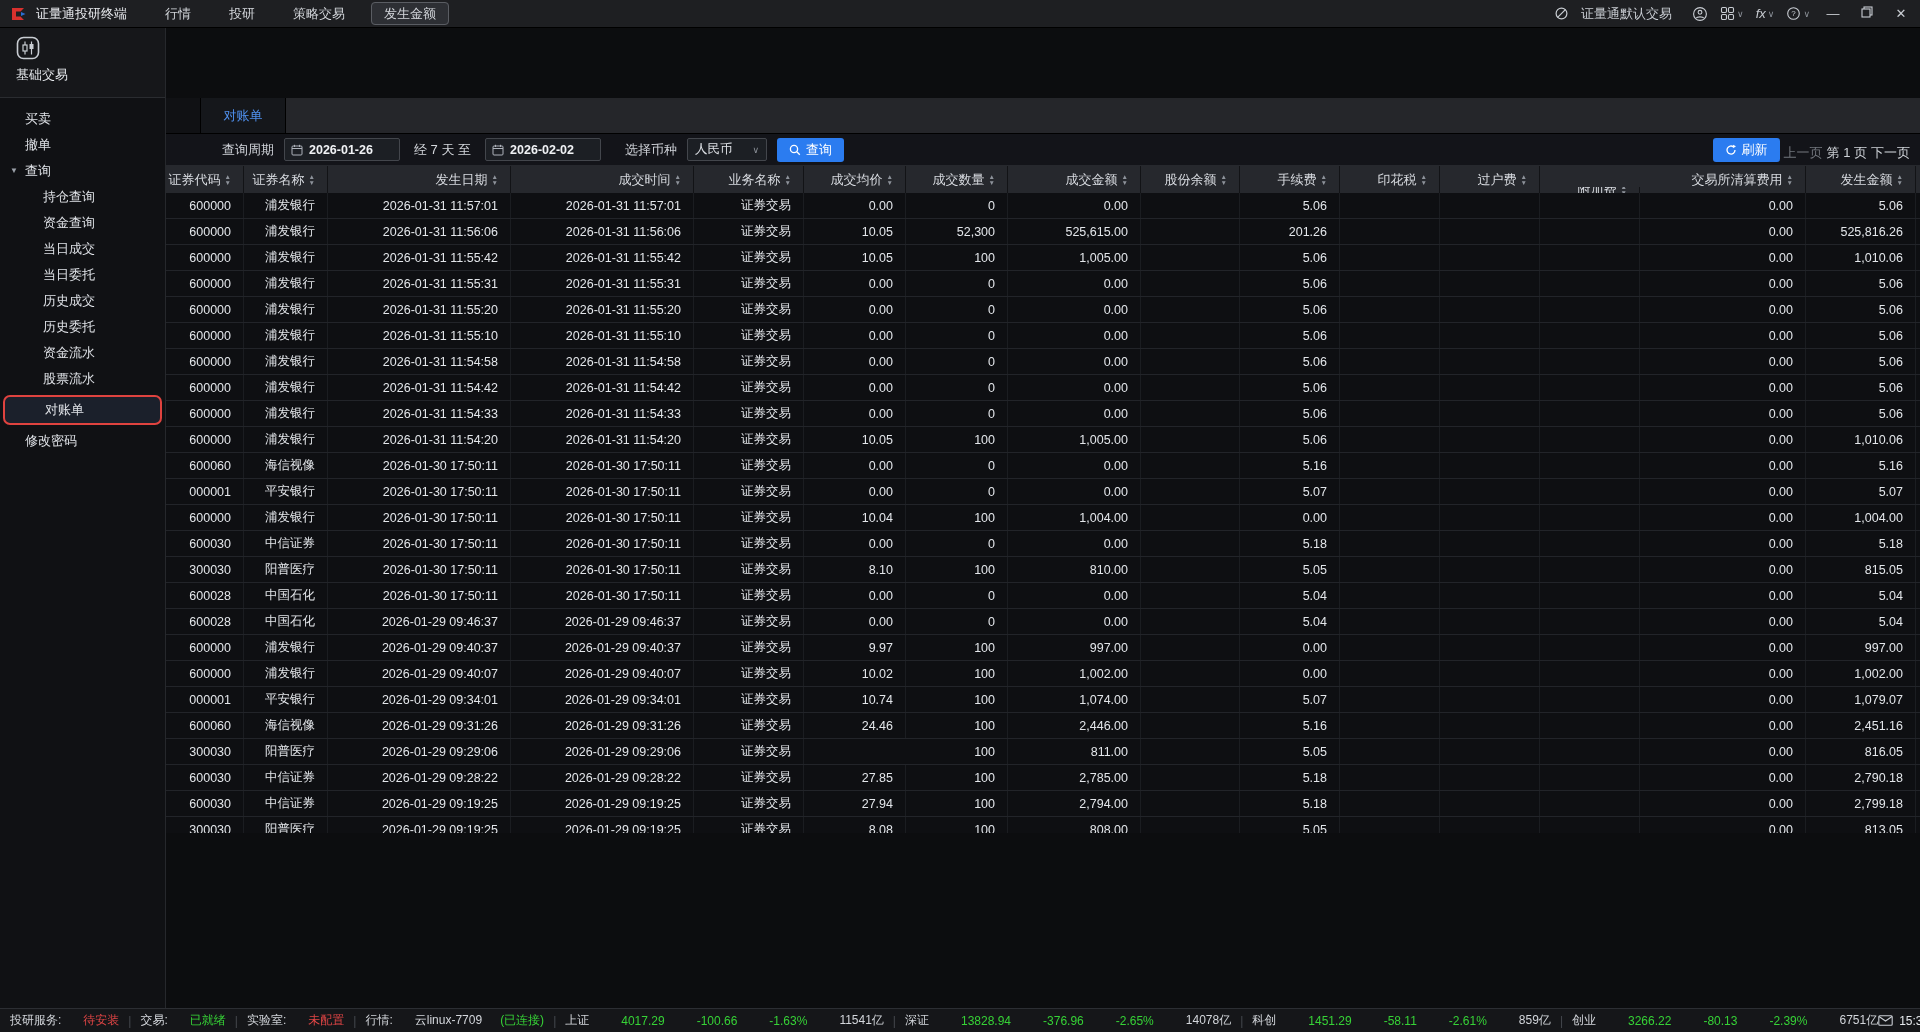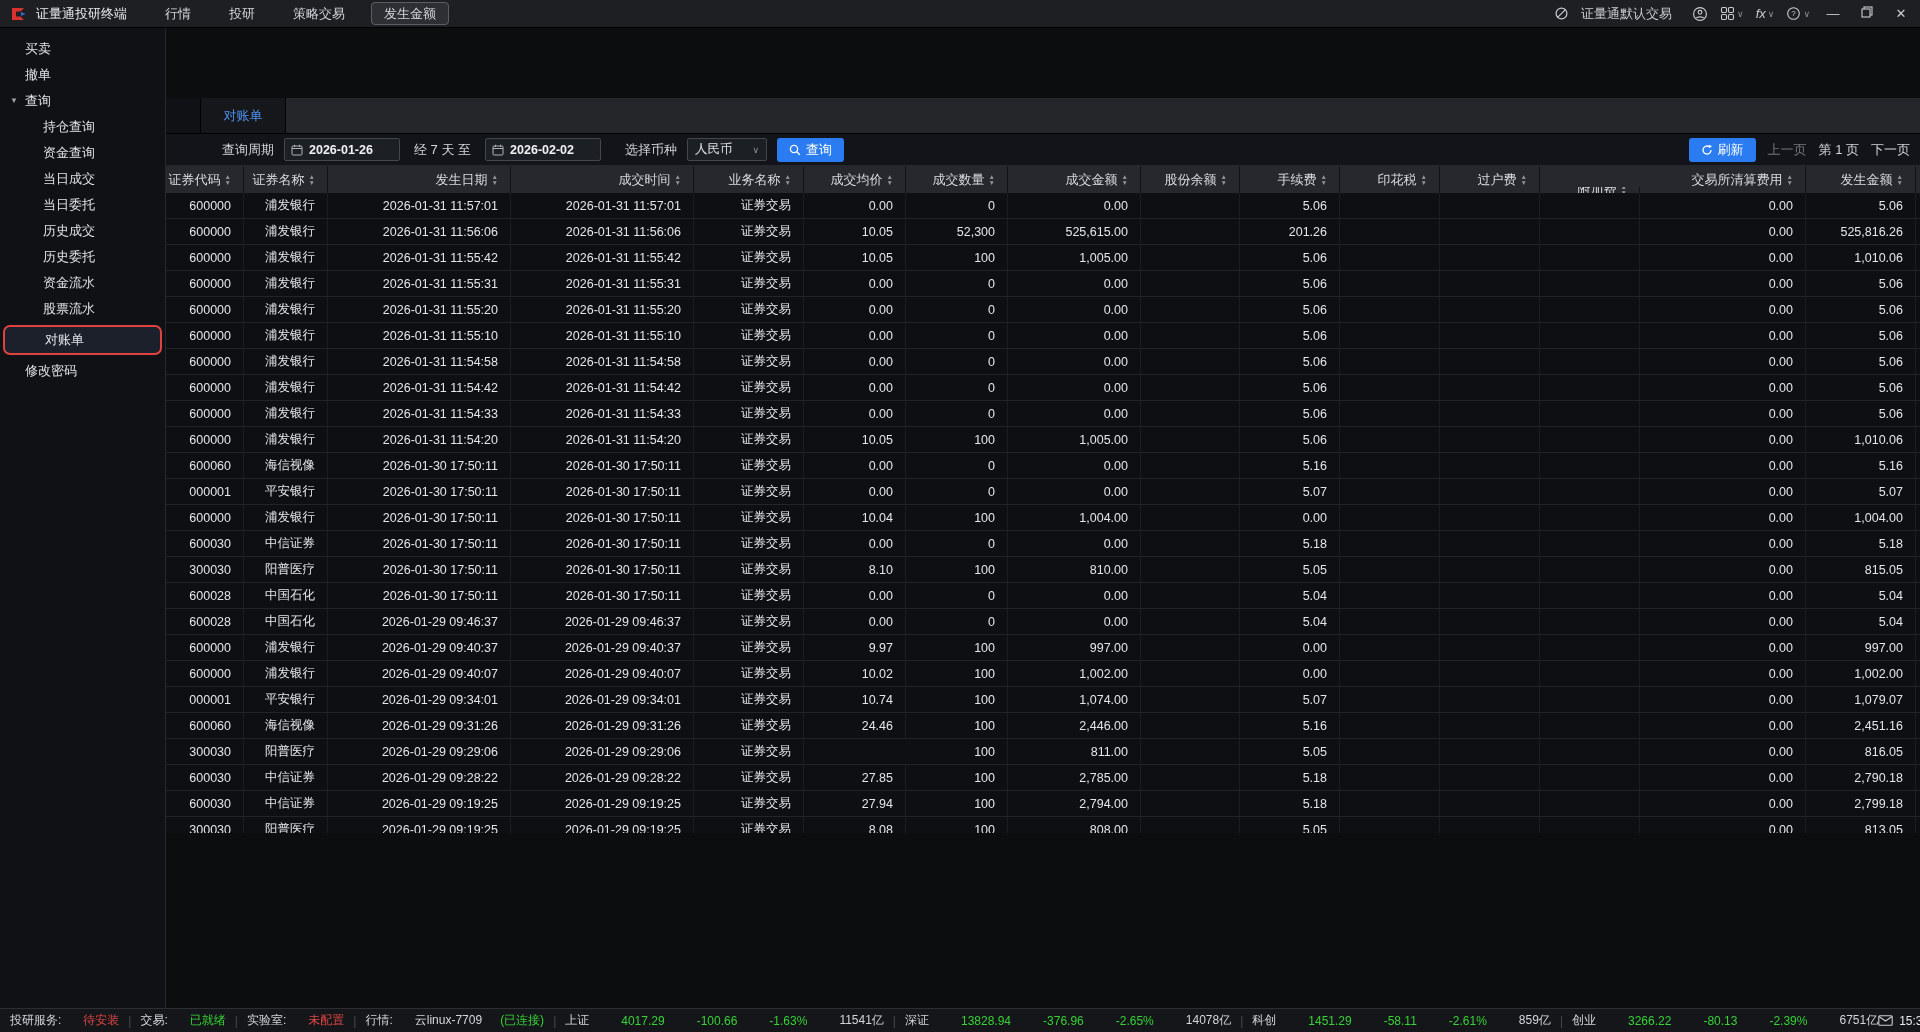--- a/index.html
+++ b/index.html
@@ -46,21 +46,21 @@
   .querybar { height:32px; background:#131419; border-bottom:1px solid #26282d;
     display:flex; align-items:center; padding:0 10px 0 56px; font-size:13px; gap:10px; }
   .q-label { color:#cfd2d8; white-space:nowrap; }
   .date-input { width:116px; height:23px; background:#1c1f24; border:1px solid #43464c; border-radius:2px;
     display:flex; align-items:center; padding:0 6px; gap:6px; color:#f0f2f5; font-weight:bold; font-size:12.5px; }
   .between { color:#d3d6db; white-space:nowrap; margin:0 4px; }
   .select { width:80px; height:23px; background:#1c1f24; border:1px solid #43464c; border-radius:2px;
     display:flex; align-items:center; justify-content:space-between; padding:0 7px; color:#e0e3e8; font-size:12.5px; }
   .btn-blue { height:24px; background:#2b7cf0; color:#fff; border:none; border-radius:3px;
     display:inline-flex; align-items:center; gap:5px; padding:0 12px; font-size:13px; font-family:inherit; }
-  .q-right { margin-left:auto; display:flex; align-items:center; gap:12px; }
+  .q-right { margin-left:auto; display:flex; align-items:flex-end; gap:4px; }
   .pg-prev { color:#71757c; font-size:13px; }
   .pg-cur,.pg-next { color:#cfd3d8; font-size:13px; }
 
   
   .thead { display:flex; height:27px; background:#26282d; }
   .th { flex:none; display:flex; align-items:center; justify-content:flex-end; gap:4px;
     padding-right:12px; font-size:13px; color:#d8dbe0; border-right:1px solid #121316; white-space:nowrap; overflow:hidden; }
   .sort { display:flex; flex-direction:column; line-height:6px; font-size:6.5px; color:#8e939b; }
   .tbody { height:640px; overflow:hidden; }
   .tr { display:flex; height:26px; background:#0e0f12; border-bottom:1px solid #222429; }
@@ -132,20 +132,32 @@
           <rect x="3" y="1" width="8" height="8" fill="none" stroke="#c9cdd3" stroke-width="1.1"></rect>
           <rect x="1" y="3" width="8" height="8" fill="#1e1f22" stroke="#c9cdd3" stroke-width="1.1"></rect>
         </svg>
     </span>
     <span class="win-btn">✕</span>
   </div>
 </div>
 
 <div class="app">
   <div class="sidebar">
+    <div class="module">
+      <span>
+        <svg width="24" height="24" viewBox="0 0 24 24">
+            <rect x="1.5" y="1.5" width="21" height="21" rx="6" fill="none" stroke="#c9cdd3" stroke-width="1.6"></rect>
+            <line x1="9" y1="5.5" x2="9" y2="18.5" stroke="#c9cdd3" stroke-width="1.2"></line>
+            <rect x="7" y="9" width="4" height="6" fill="#16171a" stroke="#c9cdd3" stroke-width="1.2"></rect>
+            <line x1="15.5" y1="5.5" x2="15.5" y2="18.5" stroke="#c9cdd3" stroke-width="1.2"></line>
+            <rect x="13.5" y="8" width="4" height="5" fill="#c9cdd3"></rect>
+          </svg>
+      </span>
+      <div class="module-label">基础交易</div>
+    </div>
     <div class="nav" id="sidebar-nav">
         <div class="nav-item lv1"><span>买卖</span></div>
         <div class="nav-item lv1"><span>撤单</span></div>
         <div class="nav-item lv1"><span class="nav-caret">▼</span><span>查询</span></div>
         <div class="nav-item lv2"><span>持仓查询</span></div>
         <div class="nav-item lv2"><span>资金查询</span></div>
         <div class="nav-item lv2"><span>当日成交</span></div>
         <div class="nav-item lv2"><span>当日委托</span></div>
         <div class="nav-item lv2"><span>历史成交</span></div>
         <div class="nav-item lv2"><span>历史委托</span></div>

